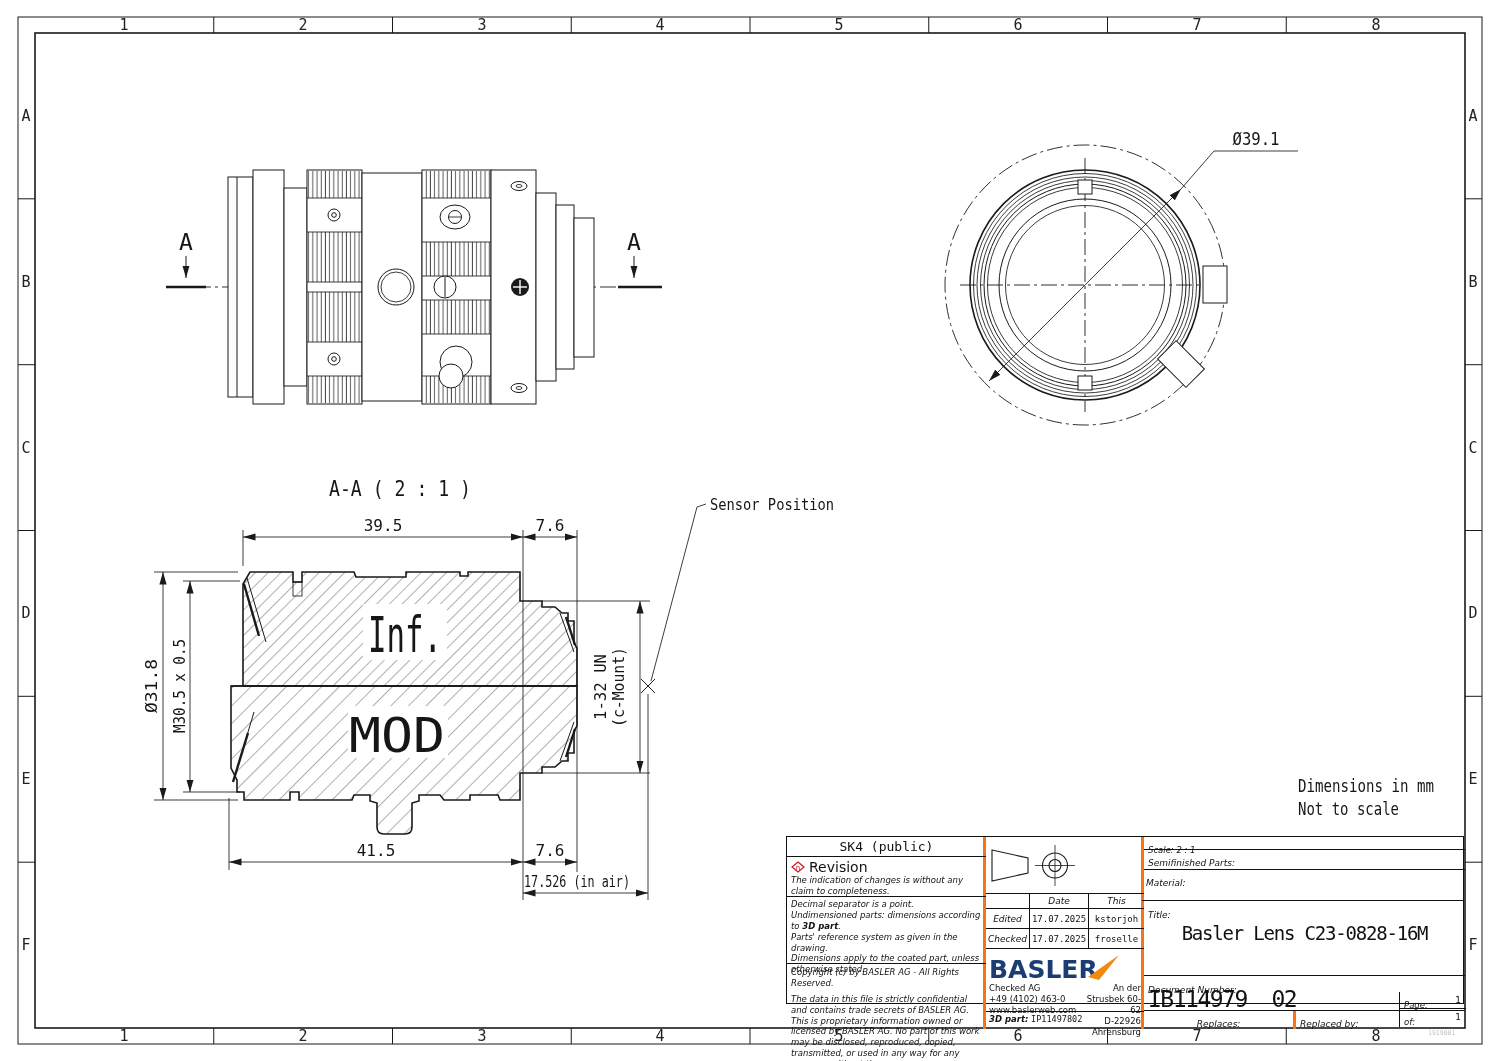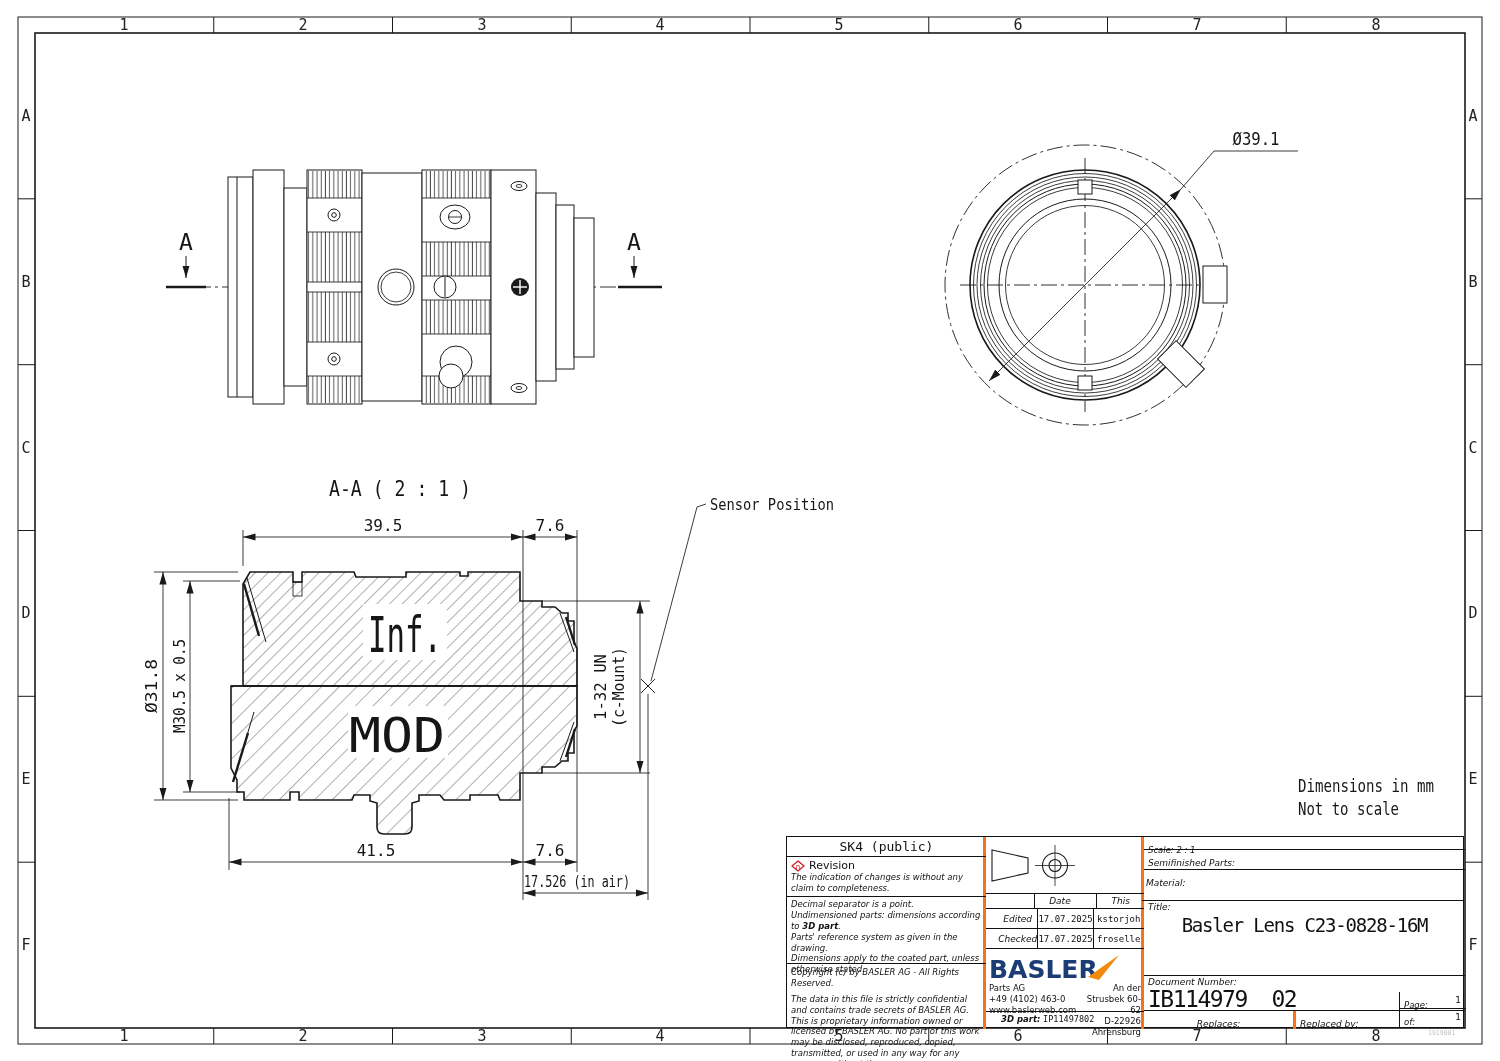--- a/index.html
+++ b/index.html
@@ -10,28 +10,28 @@
   .ln{stroke:#1a1a1a;fill:none;stroke-width:1;}
   .ln2{stroke:#1a1a1a;fill:none;stroke-width:1.6;}
   .lnt{stroke:#1a1a1a;fill:none;stroke-width:.85;}
   .lnb{stroke:#1a1a1a;fill:none;stroke-width:2.4;}
   .dd{stroke:#1a1a1a;fill:none;stroke-width:.9;stroke-dasharray:16 4 3 4;}
   .wfill{fill:#fff;}
   text.cad{font-family:"DejaVu Sans Mono","Liberation Mono",monospace;fill:#161616;}
   text.grid{font-family:"DejaVu Sans Mono","Liberation Mono",monospace;fill:#222;font-size:15px;}
 
   
-  #tblock{position:absolute;left:786px;top:836px;width:678px;height:192px;border:1.8px solid #111;box-sizing:border-box;background:#fff;font-family:"DejaVu Sans","Liberation Sans",sans-serif;color:#111;}
+  #tblock{position:absolute;left:786px;top:836px;width:678px;height:168px;border:1.8px solid #111;box-sizing:border-box;background:#fff;font-family:"DejaVu Sans","Liberation Sans",sans-serif;color:#111;}
   #tblock .cell{position:absolute;box-sizing:border-box;}
   .bb{border-bottom:1px solid #111;}
   .br{border-right:3px solid #f97316;text-align:center;}
   .bl{border-left:1px solid #111;}
   .bt{border-top:1px solid #111;}
-  .it{font-style:italic;margin-left:12px;}
-  .lab{font-size:9px;font-style:italic;color:#111;}
+  .it{font-style:italic;}
+  .lab{font-size:9px;font-style:italic;color:#111;margin-top:8px;}
   .small{font-size:8.5px;line-height:1.28;font-style:italic;}
   .mono{font-family:"DejaVu Sans Mono","Liberation Mono",monospace;}
   .center{display:flex;align-items:center;justify-content:center;}
   #sk4{font-family:"DejaVu Sans Mono","Liberation Mono",monospace;font-size:13px;}
   .titleval{font-family:"DejaVu Sans Mono","Liberation Mono",monospace;font-size:19px;letter-spacing:-1.2px;white-space:pre;}
   .docval{font-family:"DejaVu Sans Mono","Liberation Mono",monospace;font-size:23px;letter-spacing:-1.5px;white-space:pre;}
   .tabrow{position:absolute;display:flex;box-sizing:border-box;}
   .tabrow>div{box-sizing:border-box;font-size:9px;display:flex;align-items:center;justify-content:center;}
   .addr{font-size:8.5px;line-height:1.3;}
 </style>
@@ -241,21 +241,21 @@
   <div class="cell br" style="left:0;top:0;width:199px;height:192px;"></div>
   <div class="cell bb center" id="sk4" style="left:0;top:0;width:199px;height:20px;">
     <span>SK4 (public)</span>
   </div>
   <div class="cell bb" style="left:0;top:20px;width:199px;height:40px;padding:2px 4px;">
     <div style="display:flex;align-items:center;gap:4px;">
       <svg width="14" height="12">
         <polygon points="7,1 13,6 7,11 1,6" fill="none" stroke="#d21220" stroke-width="1.2"></polygon>
         <text x="7" y="8.5" font-size="7" text-anchor="middle" fill="#d21220">n</text>
       </svg>
-      <span style="font-size:11px;">Revision</span>
+      <span style="font-size:14px;">Revision</span>
     </div>
     <div class="small">The indication of changes is without any claim to completeness.</div>
   </div>
   <div class="cell bb small" style="left:0;top:60px;width:199px;height:67px;padding:2px 4px;">
     <div>Decimal separator is a point.</div>
     <div><span>Undimensioned parts: dimensions according to </span><b>3D part</b><span>.</span></div>
     <div>Parts' reference system as given in the drawing.</div>
     <div>Dimensions apply to the coated part, unless otherwise stated.</div>
   </div>
   <div class="cell small" style="left:0;top:127px;width:199px;height:65px;padding:3px 4px;">
@@ -288,21 +288,21 @@
     <div class="bl mono" style="width:59px;">17.07.2025</div>
     <div class="bl mono" style="width:56px;">froselle</div>
   </div>
   <div class="cell" style="left:199px;top:112px;width:158px;height:62px;">
     <svg width="156" height="32" style="position:absolute;left:2px;top:4px;">
       <text x="1" y="25" font-family="DejaVu Sans,sans-serif" font-weight="bold" font-size="25" fill="#1b3d74">BASLER</text>
       <polygon points="100,24 131,2 111,27" fill="#f2890d"></polygon>
     </svg>
     <div class="addr" style="position:absolute;left:3px;top:34px;width:152px;display:flex;justify-content:space-between;">
       <div>
-        <div>Parts AG</div>
+        <div>Checked AG</div>
         <div>+49 (4102) 463-0</div>
         <div>www.baslerweb.com</div>
       </div>
       <div style="text-align:right;">
         <div>An der Strusbek 60-62</div>
         <div>D-22926 Ahrensburg</div>
       </div>
     </div>
   </div>
   <div class="cell bt" style="left:199px;top:174px;width:158px;height:18px;padding:2px 3px;font-size:8.5px;">

